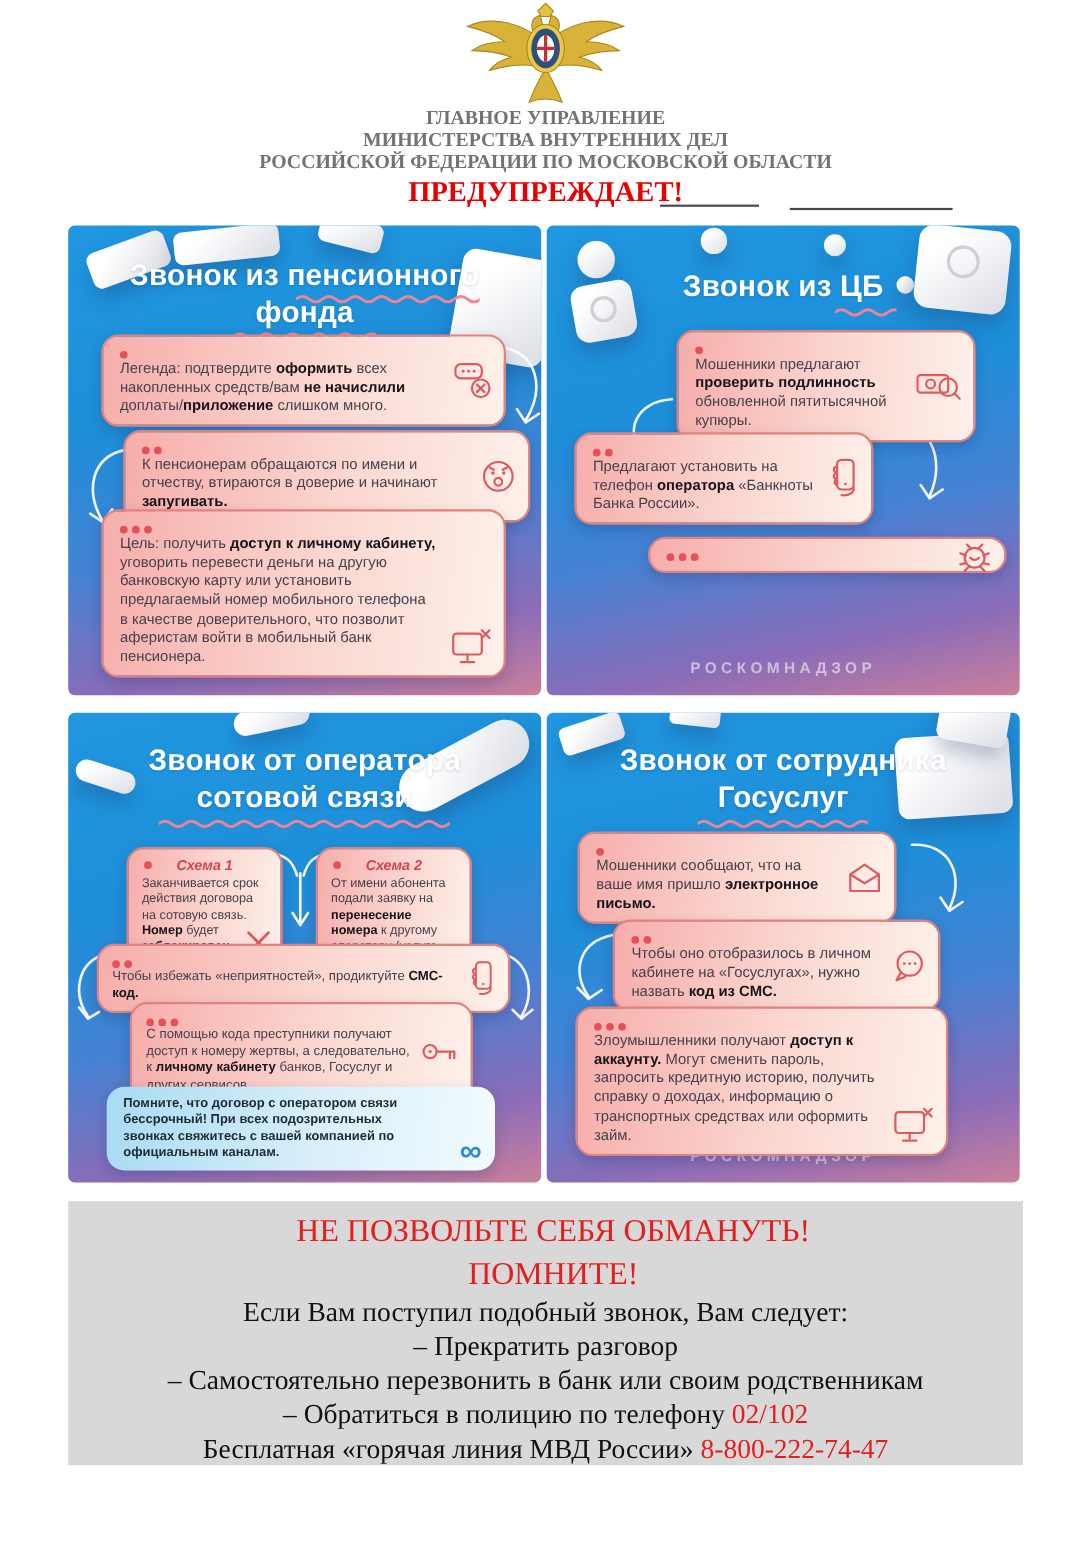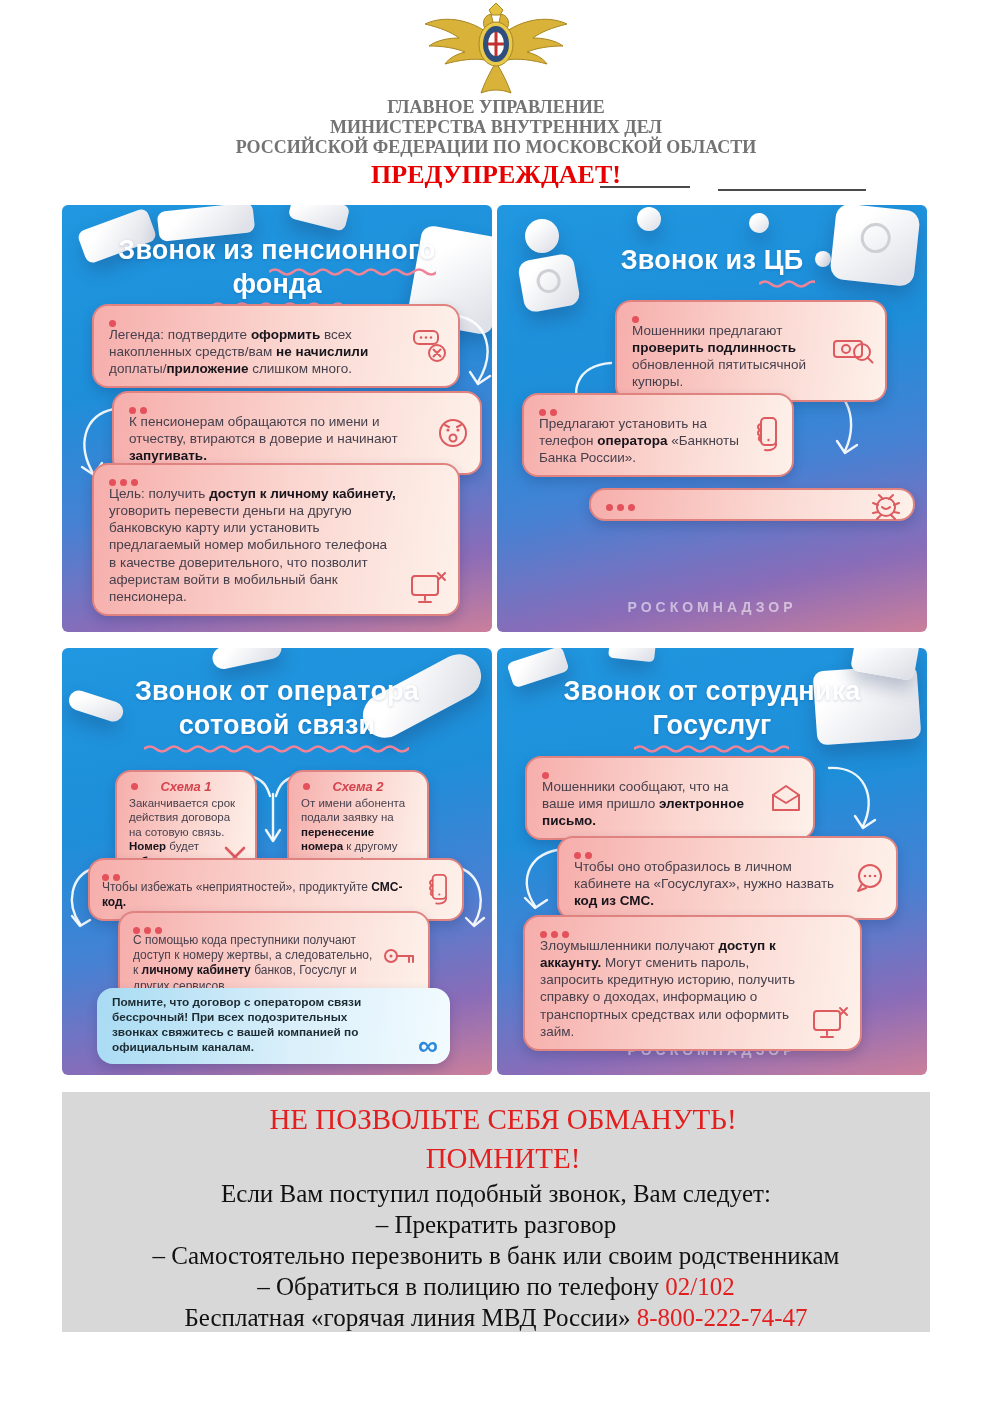--- a/index.html
+++ b/index.html
@@ -307,21 +307,21 @@
       <svg class="bicon icoc icn" width="34" height="30" viewBox="0 0 34 30">
         <path d="M4 12 L17 3 L30 12 V27 H4 Z"></path>
           <path d="M4 12 L17 20 L30 12"></path>
       </svg>
     </div>
     <svg class="arr" style="left:326px;top:112px" width="60" height="84" viewBox="0 0 60 84">
       <path d="M6 8 C42 6 54 38 40 66"></path>
         <path d="M32 56 l8 12 12 -8"></path>
     </svg>
 
-    <div class="box" style="left:60px;top:188px;width:341px">
+    <div class="box" style="left:60px;top:188px;width:298px">
       <div class="dots"><i></i><i></i></div>
       <div class="txt">Чтобы оно отобразилось в личном кабинете на «Госуслугах», нужно назвать <b>код из СМС.</b></div>
       <svg class="bicon icoc icn" width="32" height="30" viewBox="0 0 32 30">
         <circle cx="16" cy="13" r="11"></circle>
           <path d="M8 21 l-4 7 8 -3"></path>
         <circle class="icnf" cx="11" cy="13" r="1.3"></circle>
           <circle class="icnf" cx="16" cy="13" r="1.3"></circle>
           <circle class="icnf" cx="21" cy="13" r="1.3"></circle>
       </svg>
     </div>

